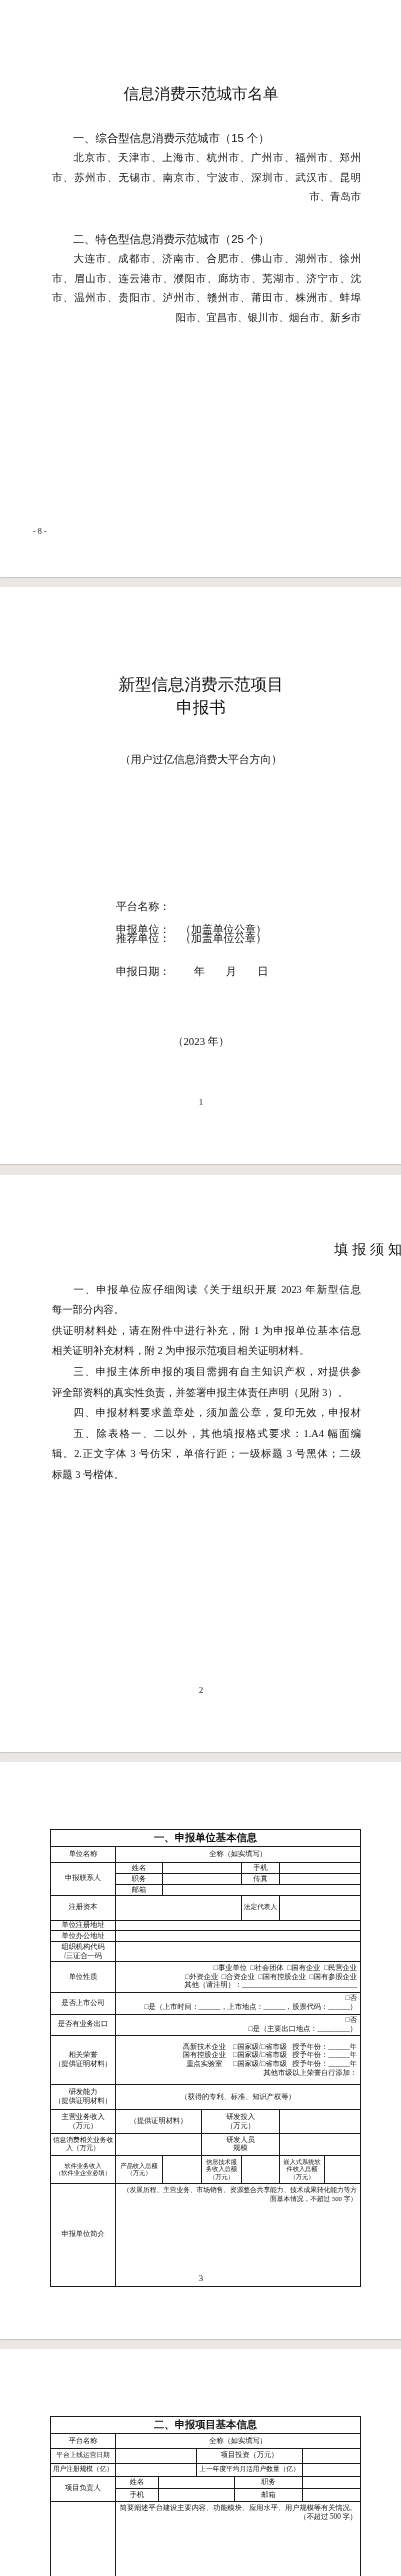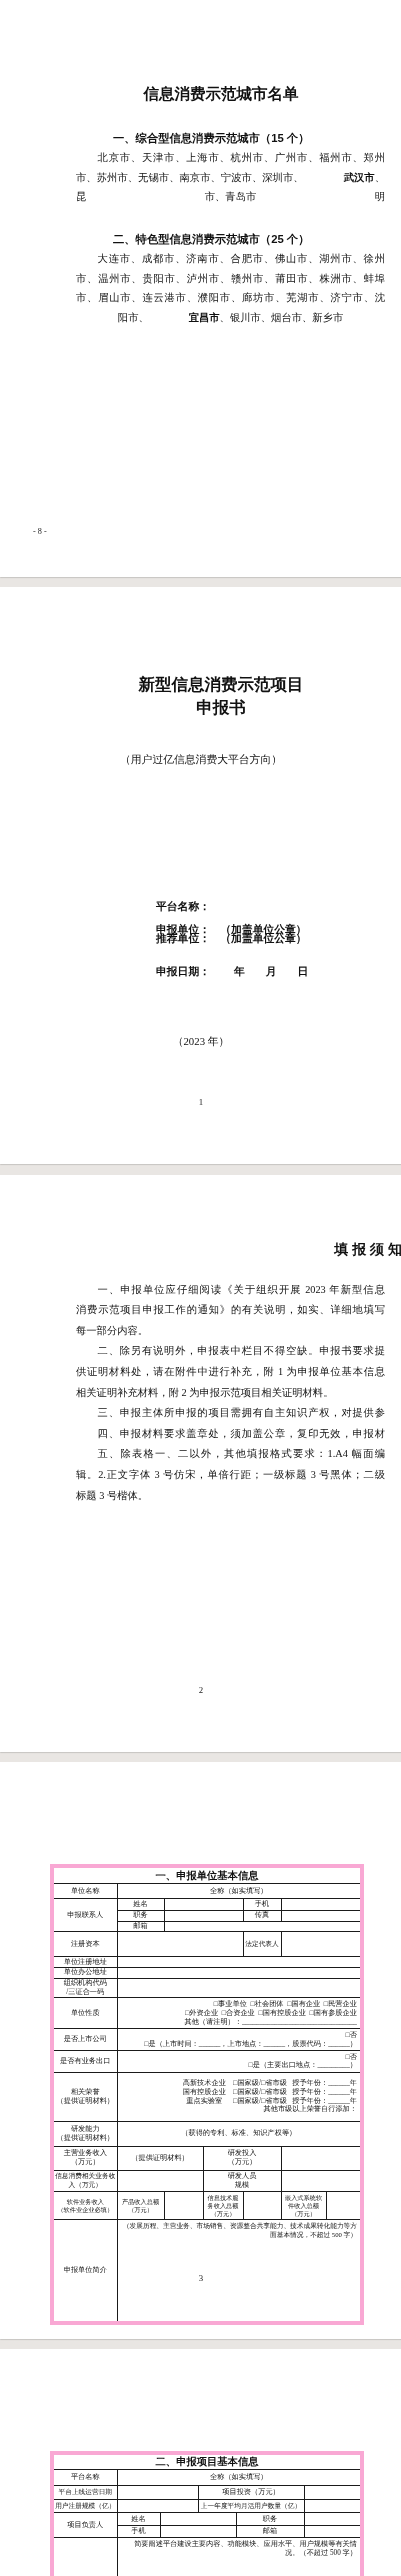--- a/index.html
+++ b/index.html
@@ -15,33 +15,32 @@
     width:402px;height:577px;
     background:#ffffff;
     margin-bottom:10.3px;
     box-shadow:0 0.5px 1.5px rgba(0,0,0,0.35);
     overflow:hidden;
   }
   .page:last-child{margin-bottom:0;}
   .abs{position:absolute;}
   .center{left:0;right:0;text-align:center;}
   .sans{font-family:"Liberation Sans","DejaVu Sans",sans-serif;}
-  .b{font-weight:bold;padding-left:40px;}
-  .block{position:absolute;left:52px;width:309px;margin-left:24px;}
-  .ln{height:19.6px;line-height:19.6px;font-size:10.3px;text-align:center;}
+  .b{font-weight:normal;}
+  .block{position:absolute;left:52px;width:309px;}
+  .ln{height:19.6px;line-height:19.6px;font-size:10.3px;text-align:right;}
   .ln40{height:20.6px;line-height:20.6px;font-size:10.3px;text-align:left;}
   .just{text-align:justify;text-align-last:justify;}
   .ind{text-indent:21.6px;}
   .pgnum{position:absolute;left:0;right:0;text-align:center;font-size:8.8px;color:#222;}
   .pgnum-left{position:absolute;left:33px;font-size:8.2px;color:#222;}
   .doc-table{
     position:absolute;left:50px;width:310px;
     border-collapse:collapse;table-layout:fixed;
-    border:4px solid #f9a8d4;
-    margin-top:35px;
+    border:1px solid #f9a8d4;
   }
   .doc-table td{
     border:0.5px solid #1a1a1a;
     font-size:7.2px;line-height:8.8px;
     text-align:center;vertical-align:middle;
     padding:0 1px;
     white-space:pre-line;
     overflow:hidden;
   }
   .doc-table td.th{
@@ -66,22 +65,22 @@
     <div class="abs center b" style="top:82px;height:23px;line-height:23px;font-size:15.5px;">信息消费示范城市名单</div>
     <div class="abs sans b" style="top:129px;left:73px;height:18.5px;line-height:18.5px;font-size:11.3px;">一、综合型信息消费示范城市（15 个）</div>
     <div class="block" style="top:148px">
       <div class="ln just ind">北京市、天津市、上海市、杭州市、广州市、福州市、郑州</div>
       <div class="ln just"><span>市、苏州市、无锡市、南京市、宁波市、深圳市、</span><span class="b">武汉市</span><span>、昆明</span></div>
       <div class="ln">市、青岛市</div>
     </div>
     <div class="abs sans b" style="top:230px;left:73px;height:18.5px;line-height:18.5px;font-size:11.3px;">二、特色型信息消费示范城市（25 个）</div>
     <div class="block" style="top:249px">
       <div class="ln just ind">大连市、成都市、济南市、合肥市、佛山市、湖州市、徐州</div>
+      <div class="ln just">市、眉山市、连云港市、濮阳市、廊坊市、芜湖市、济宁市、沈</div>
       <div class="ln just">市、温州市、贵阳市、泸州市、赣州市、莆田市、株洲市、蚌埠</div>
-      <div class="ln just">市、眉山市、连云港市、濮阳市、廊坊市、芜湖市、济宁市、沈</div>
       <div class="ln"><span>阳市、</span><span class="b">宜昌市</span><span>、银川市、烟台市、新乡市</span></div>
     </div>
     <div class="pgnum-left" style="top:527px">- 8 -</div>
   </div>
 
   <div class="page">
     <div class="abs center sans b" style="top:86px;height:23px;line-height:23px;font-size:16.5px;">新型信息消费示范项目</div>
     <div class="abs center sans b" style="top:109px;height:23px;line-height:23px;font-size:16.5px;">申报书</div>
     <div class="abs center" style="top:164px;height:17.5px;line-height:17.5px;font-size:10.8px;">（用户过亿信息消费大平台方向）</div>
 
@@ -91,26 +90,25 @@
     <div class="cover-field sans b" style="top:376px">申报日期：        年       月       日</div>
 
     <div class="abs center serif-line" style="top:446px;">（2023 年）</div>
     <div class="pgnum" style="top:510px">1</div>
   </div>
 
   <div class="page">
     <div class="abs center sans b" style="top:65px;height:19.6px;line-height:19.6px;font-size:14px;text-align:right;">填 报 须 知</div>
     <div class="block" style="top:105px">
       <div class="ln40 just ind">一、申报单位应仔细阅读《关于组织开展 2023 年新型信息</div>
-      <div class="ln40 just">消费示范项目申报工作的通知》的有关说明，如实、详细地填写</div>
       <div class="ln40">每一部分内容。</div>
-      <div class="ln40 just ind">二、除另有说明外，申报表中栏目不得空缺。申报书要求提</div>
       <div class="ln40 just">供证明材料处，请在附件中进行补充，附 1 为申报单位基本信息</div>
       <div class="ln40">相关证明补充材料，附 2 为申报示范项目相关证明材料。</div>
       <div class="ln40 just ind">三、申报主体所申报的项目需拥有自主知识产权，对提供参</div>
+      <div class="ln40">评全部资料的真实性负责，并签署申报主体责任声明（见附 3）。</div>
       <div class="ln40 just ind">四、申报材料要求盖章处，须加盖公章，复印无效，申报材</div>
       <div class="ln40 just ind">五、除表格一、二以外，其他填报格式要求：1.A4 幅面编</div>
       <div class="ln40 just">辑。2.正文字体 3 号仿宋，单倍行距；一级标题 3 号黑体；二级</div>
       <div class="ln40">标题 3 号楷体。</div>
     </div>
     <div class="pgnum" style="top:510px">2</div>
   </div>
 
   <div class="page">
     <table class="doc-table" style="top:67px">

